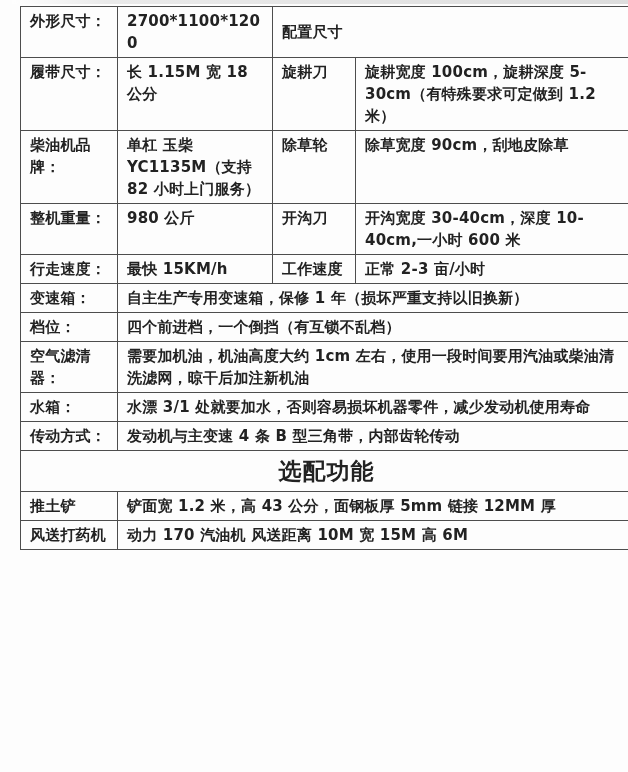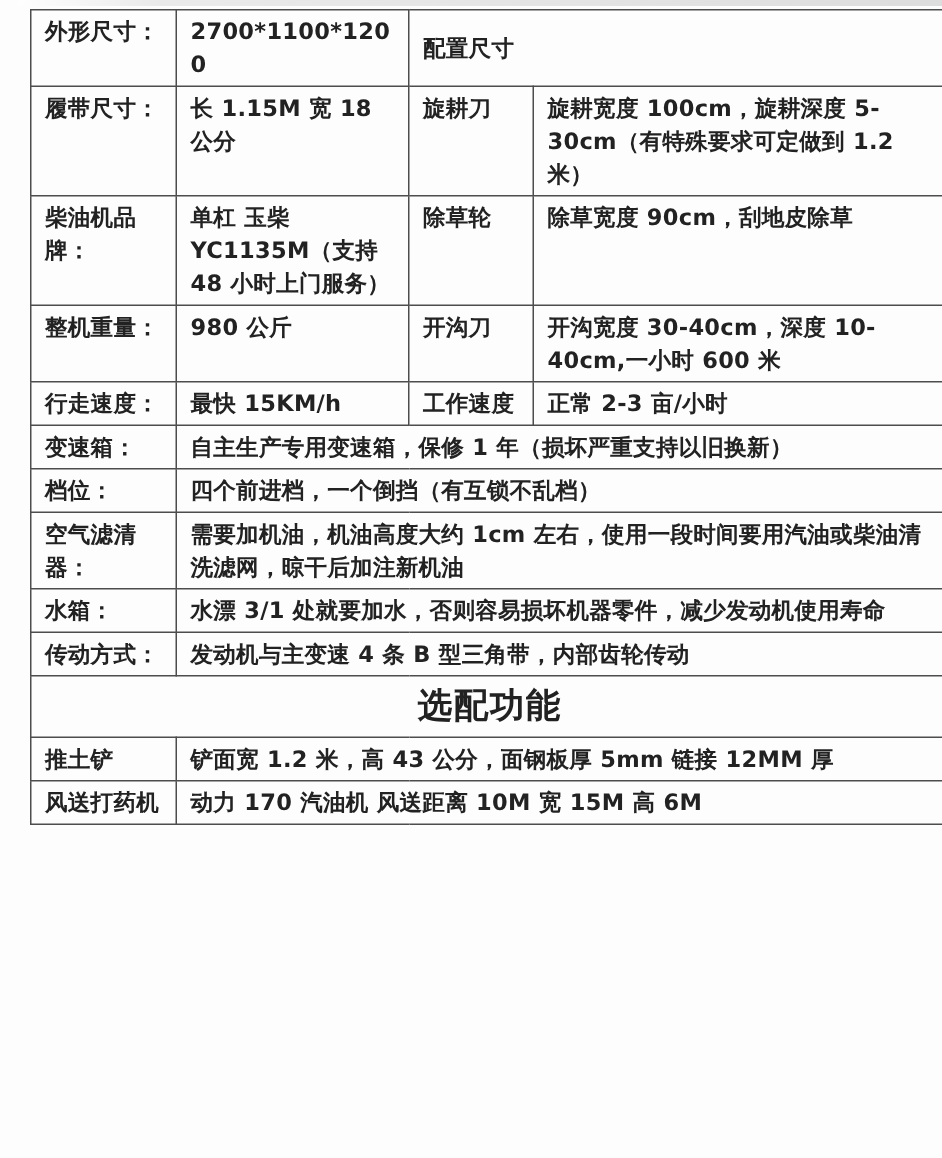--- a/index.html
+++ b/index.html
@@ -77,21 +77,21 @@
       </tr>
 
       <tr>
         <td class="lbl">履带尺寸：</td>
         <td class="val">长 1.15M 宽 18 公分</td>
         <td class="att">旋耕刀</td>
         <td class="det">旋耕宽度 100cm，旋耕深度 5-30cm（有特殊要求可定做到 1.2 米）</td>
       </tr>
       <tr>
         <td class="lbl">柴油机品牌：</td>
-        <td class="val">单杠 玉柴 YC1135M（支持 48 小时上门服务）</td>
+        <td class="val">单杠 玉柴 YC1135M（支持 82 小时上门服务）</td>
         <td class="att">除草轮</td>
         <td class="det">除草宽度 90cm，刮地皮除草</td>
       </tr>
       <tr>
         <td class="lbl">整机重量：</td>
         <td class="val">980 公斤</td>
         <td class="att">开沟刀</td>
         <td class="det">开沟宽度 30-40cm，深度 10-40cm,一小时 600 米</td>
       </tr>
       <tr>

